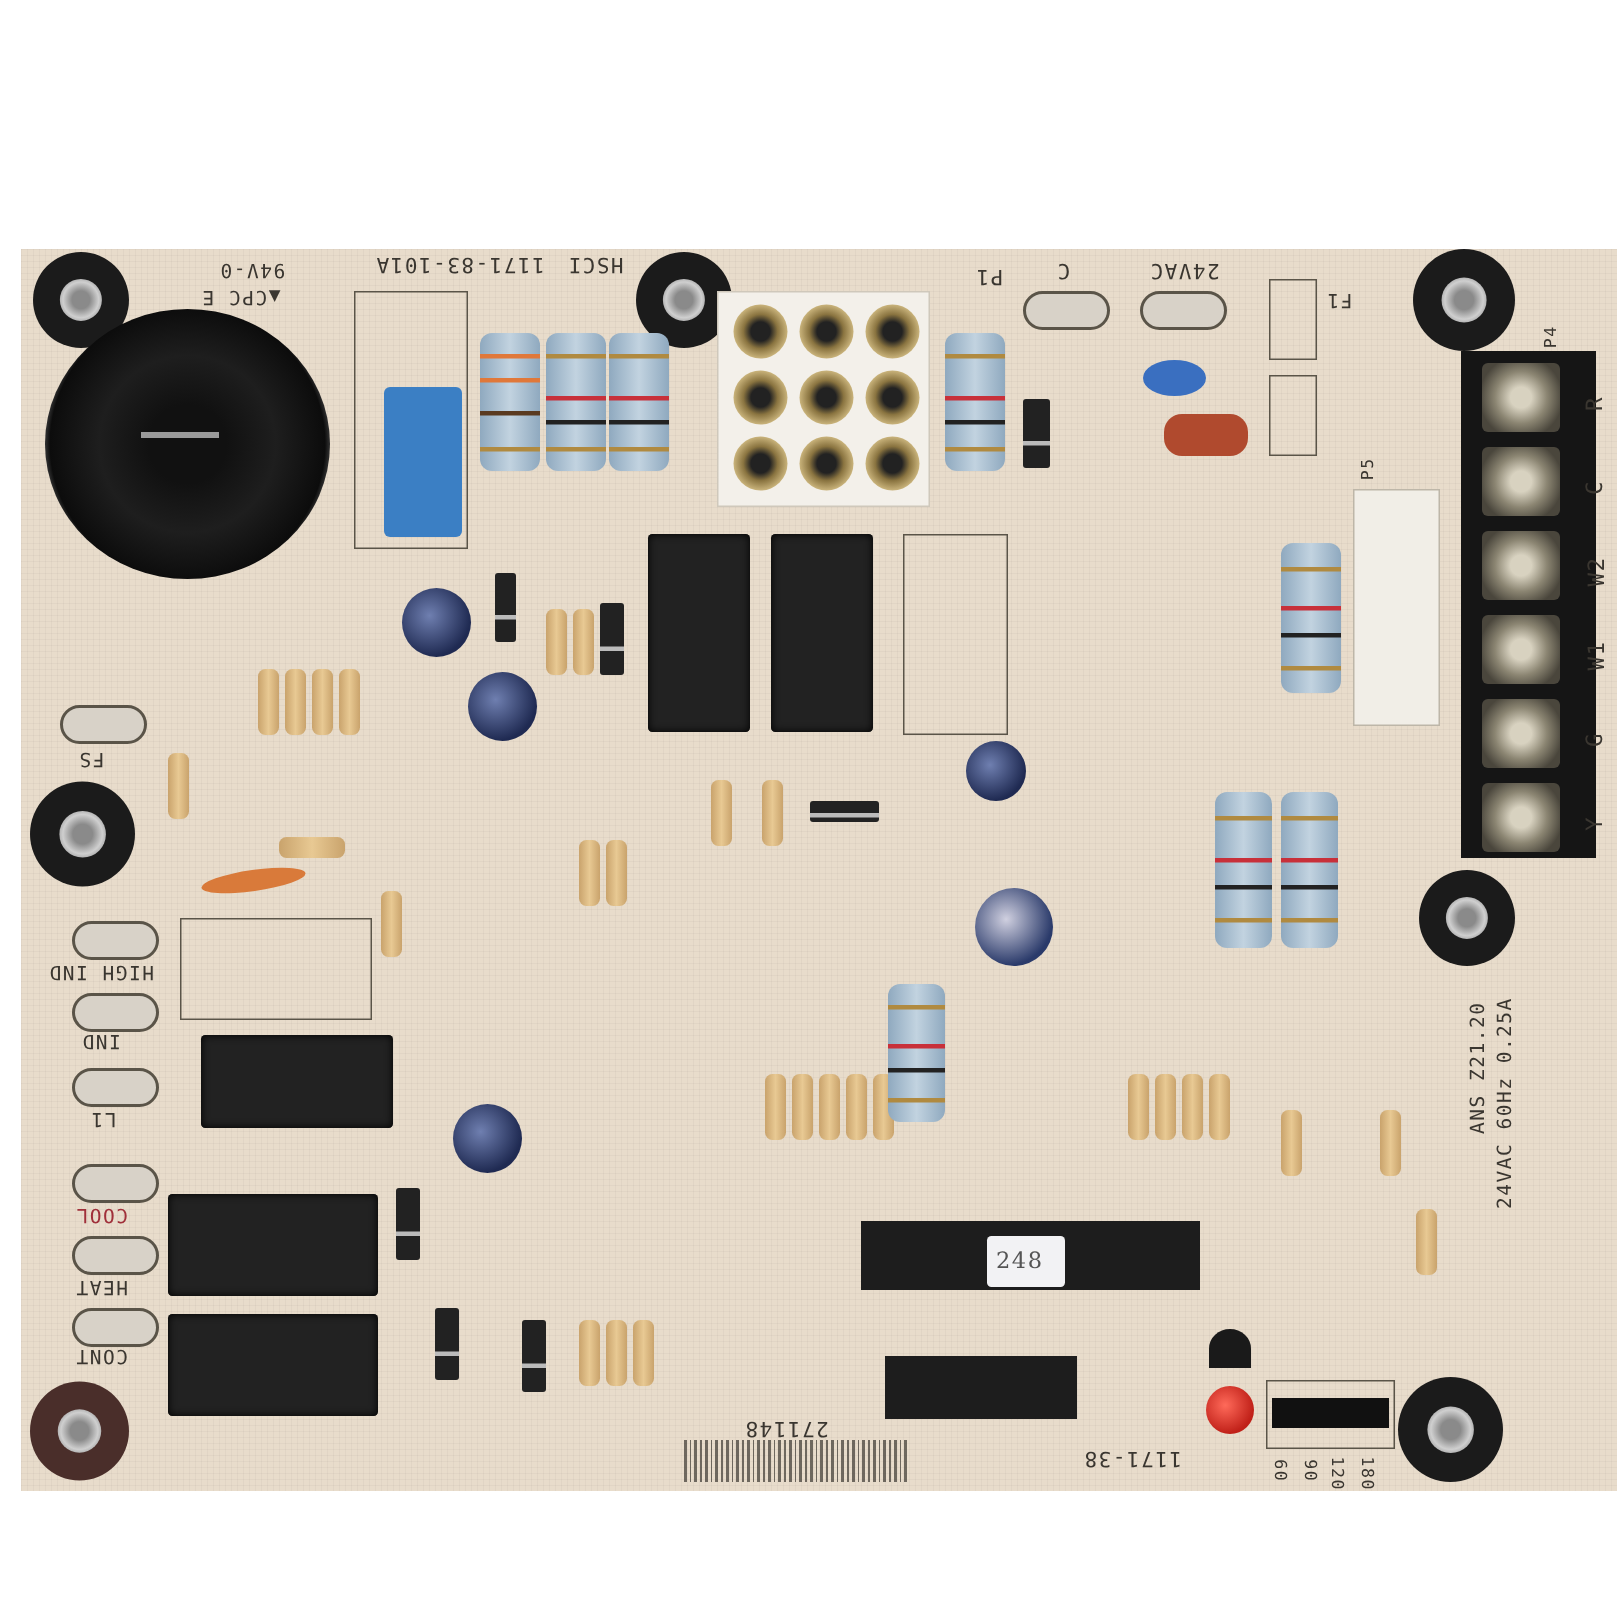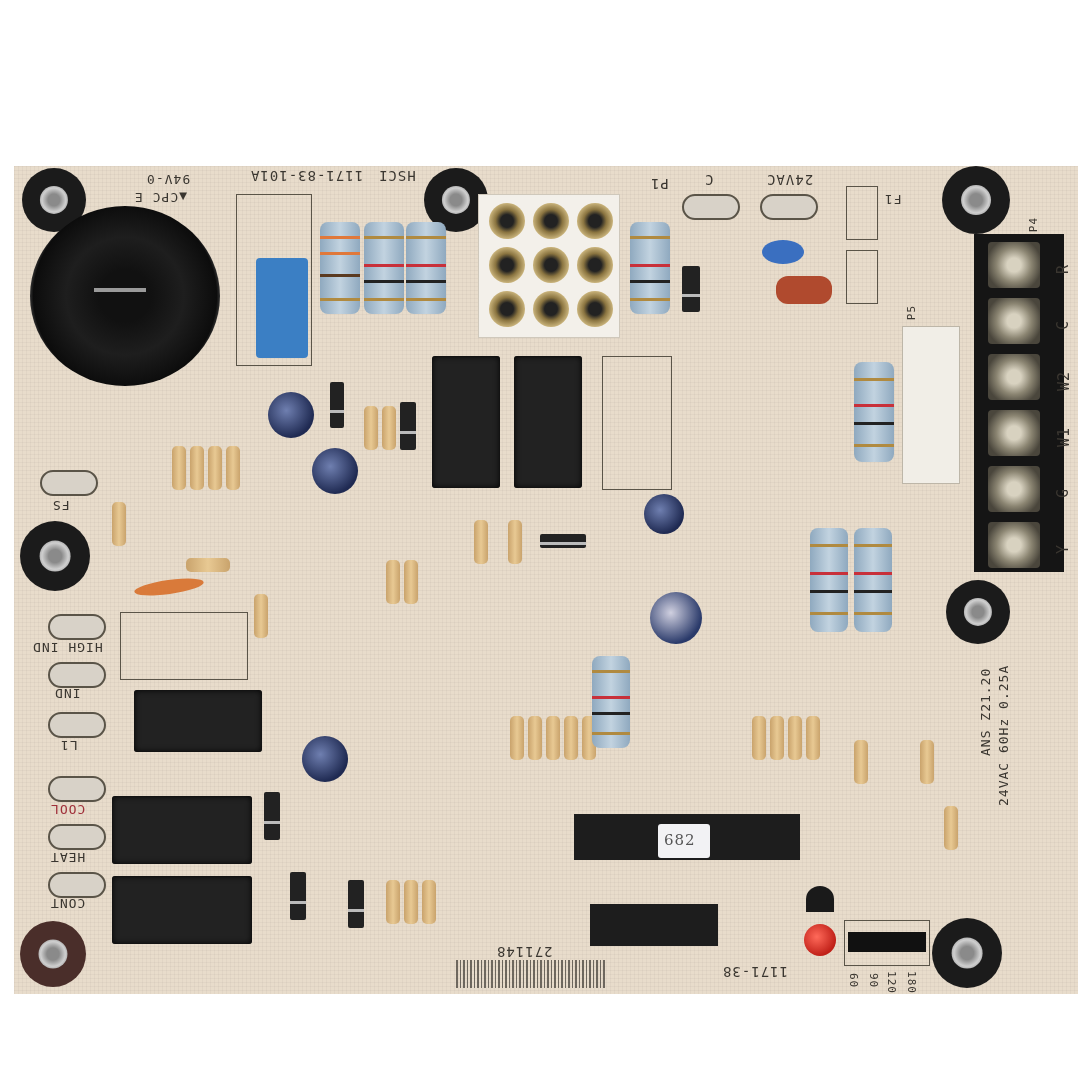--- a/index.html
+++ b/index.html
@@ -207,21 +207,21 @@
   <div class="res res-small" style="left:738px;top:550px;width:14px;height:44px;"></div>
   <div class="res res-small" style="left:756px;top:550px;width:14px;height:44px;"></div>
   <div class="res res-small" style="left:774px;top:550px;width:14px;height:44px;"></div>
   <div class="res res-small" style="left:792px;top:550px;width:14px;height:44px;"></div>
   <div class="res res-small" style="left:840px;top:574px;width:14px;height:44px;"></div>
   <div class="res res-small" style="left:906px;top:574px;width:14px;height:44px;"></div>
   <div class="res res-small" style="left:930px;top:640px;width:14px;height:44px;"></div>
 
   <div class="ic" style="left:560px;top:648px;width:226px;height:46px;"></div>
   <div class="abs" style="left:644px;top:658px;width:52px;height:34px;background:#f2f2f4;border-radius:3px;"></div>
-  <div class="silk" style="left:650px;top:665px;font-size:15px;color:#555;font-family:'DejaVu Serif',serif;">682</div>
+  <div class="silk" style="left:650px;top:665px;font-size:15px;color:#555;font-family:'DejaVu Serif',serif;">248</div>
   <div class="ic" style="left:576px;top:738px;width:128px;height:42px;"></div>
 
   <div class="abs" style="left:792px;top:720px;width:28px;height:26px;border-radius:50% 50% 0 0;background:#1a1a1a;"></div>
   <div class="abs" style="left:790px;top:758px;width:32px;height:32px;border-radius:50%;background:radial-gradient(circle at 40% 40%,#ff6a5a,#c02018 70%);"></div>
 
   <div class="outline" style="left:830px;top:754px;width:84px;height:44px;"></div>
   <div class="abs" style="left:834px;top:766px;width:78px;height:20px;background:#111;"></div>
   <div class="silk" style="left:832px;top:808px;font-size:11px;transform:rotate(90deg);">60</div>
   <div class="silk" style="left:852px;top:808px;font-size:11px;transform:rotate(90deg);">90</div>
   <div class="silk" style="left:866px;top:810px;font-size:11px;transform:rotate(90deg);">120</div>

